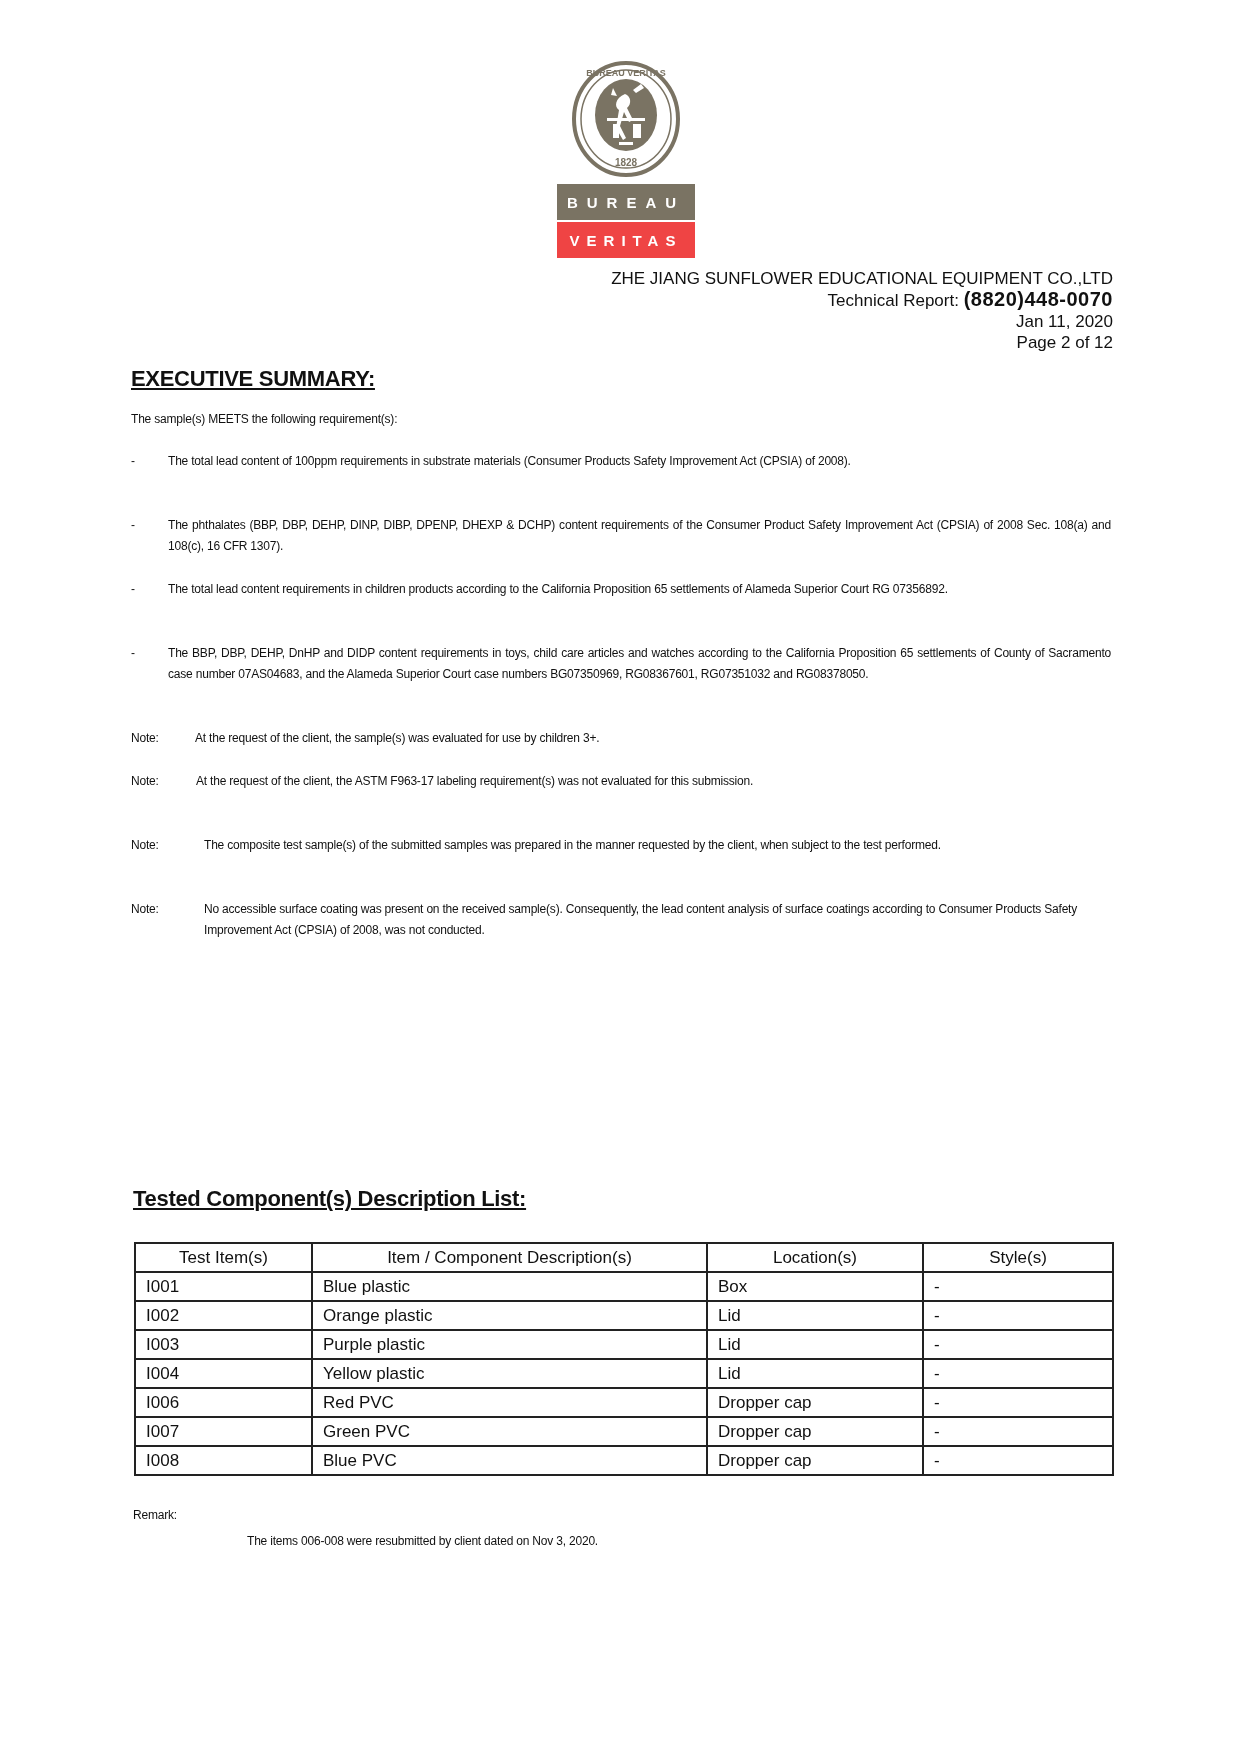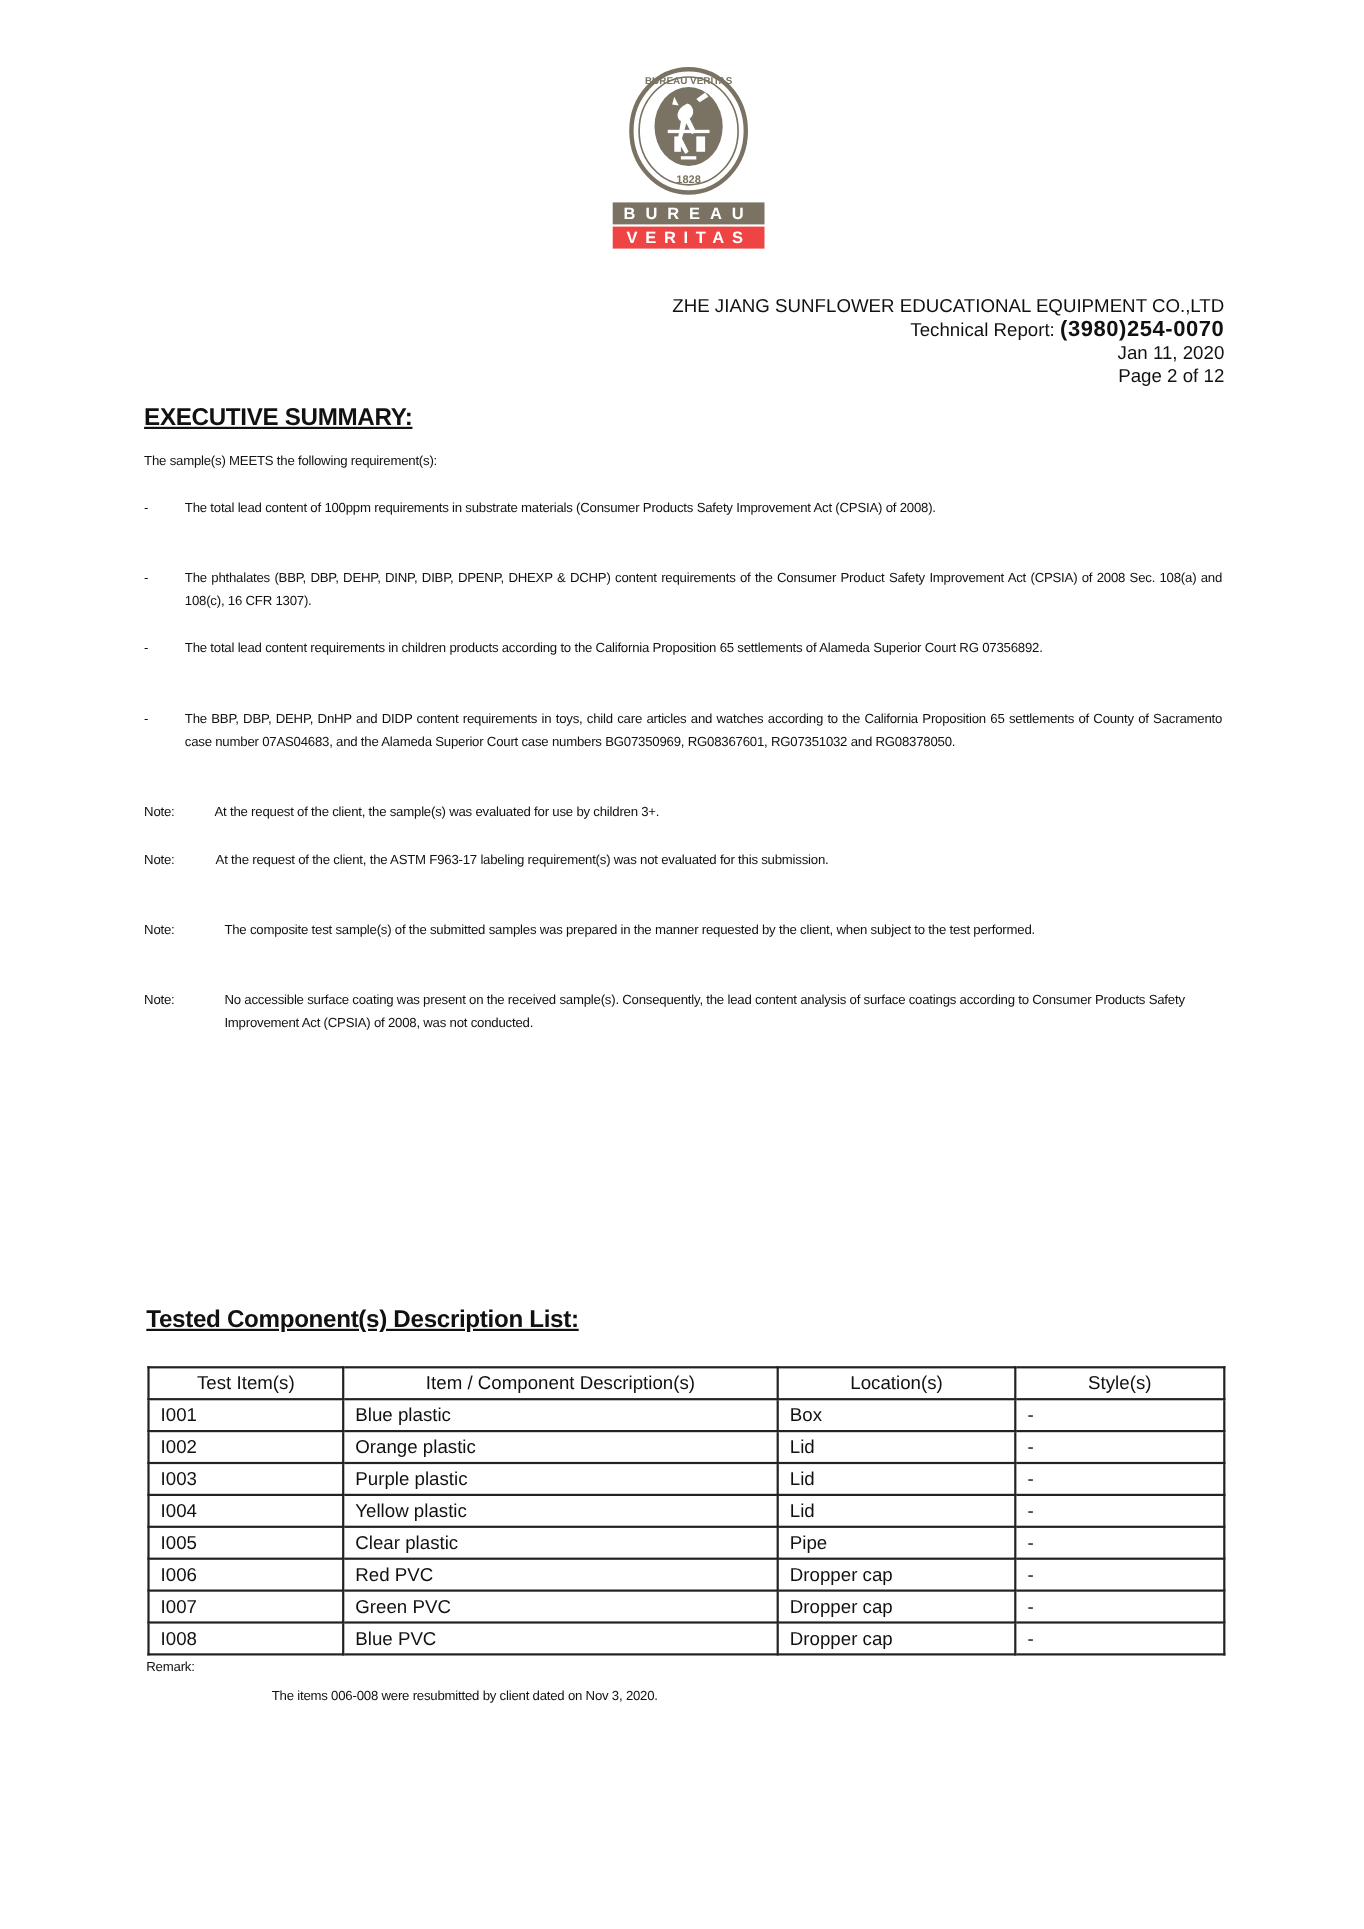--- a/index.html
+++ b/index.html
@@ -4,21 +4,21 @@
   <style>
     html, body { margin: 0; padding: 0; background: #ffffff; }
     body {
       width: 1240px; height: 1754px; position: relative; overflow: hidden;
       font-family: "Liberation Sans", sans-serif; color: #111;
     }
     .abs { position: absolute; }
     
     .logo { left: 557px; top: 60px; width: 138px; }
     .seal { display: block; margin: 0 auto; width: 110px; height: 118px; }
-    .band { height: 20px; display: flex; justify-content: space-around; align-items: center;
+    .band { height: 36px; display: flex; justify-content: space-around; align-items: center;
             color: #fff; font-weight: bold; font-size: 15px; letter-spacing: 1px; padding: 0 6px; }
     .band-gray { background: #7a7363; margin-top: 6px; }
     .band-red { background: #ef4444; margin-top: 2px; }
     
     .hdr { right: 127px; top: 254px; text-align: right; font-size: 17px; line-height: 21px; margin-top: 14px; }
     .hdr .report-no { font-weight: bold; font-size: 20px; letter-spacing: 0.5px; }
     
     .h-underline { font-weight: bold; text-decoration: underline; font-size: 22px; letter-spacing: -0.3px; }
     .txt { font-size: 12px; line-height: 21px; letter-spacing: -0.2px; }
     .bullet-row { left: 131px; width: 980px; display: flex; }
@@ -59,21 +59,21 @@
   </div>
   <div class="band band-red">
     <span style="letter-spacing:7px;">VERITAS</span>
   </div>
 </div>
 
 <div class="abs hdr">
   <div>ZHE JIANG SUNFLOWER EDUCATIONAL EQUIPMENT CO.,LTD</div>
   <div>
     <span>Technical Report:</span>
-    <span class="report-no">(3980)254-0070</span>
+    <span class="report-no">(8820)448-0070</span>
   </div>
   <div>Jan 11, 2020</div>
   <div>Page 2 of 12</div>
 </div>
 
 <div class="abs h-underline" style="left:131px; top:366px;">EXECUTIVE SUMMARY:</div>
 <div class="abs txt" style="left:131px; top:409px;">The sample(s) MEETS the following requirement(s):</div>
 
 <div class="abs txt bullet-row" style="top:451px;">
   <span class="mark">-</span>
@@ -145,26 +145,20 @@
       <td>Lid</td>
       <td class="c">-</td>
     </tr>
     <tr>
       <td class="c">I004</td>
       <td>Yellow plastic</td>
       <td>Lid</td>
       <td class="c">-</td>
     </tr>
     <tr>
-      <td class="c">I005</td>
-      <td>Clear plastic</td>
-      <td>Pipe</td>
-      <td class="c">-</td>
-    </tr>
-    <tr>
       <td class="c">I006</td>
       <td>Red PVC</td>
       <td>Dropper cap</td>
       <td class="c">-</td>
     </tr>
     <tr>
       <td class="c">I007</td>
       <td>Green PVC</td>
       <td>Dropper cap</td>
       <td class="c">-</td>

